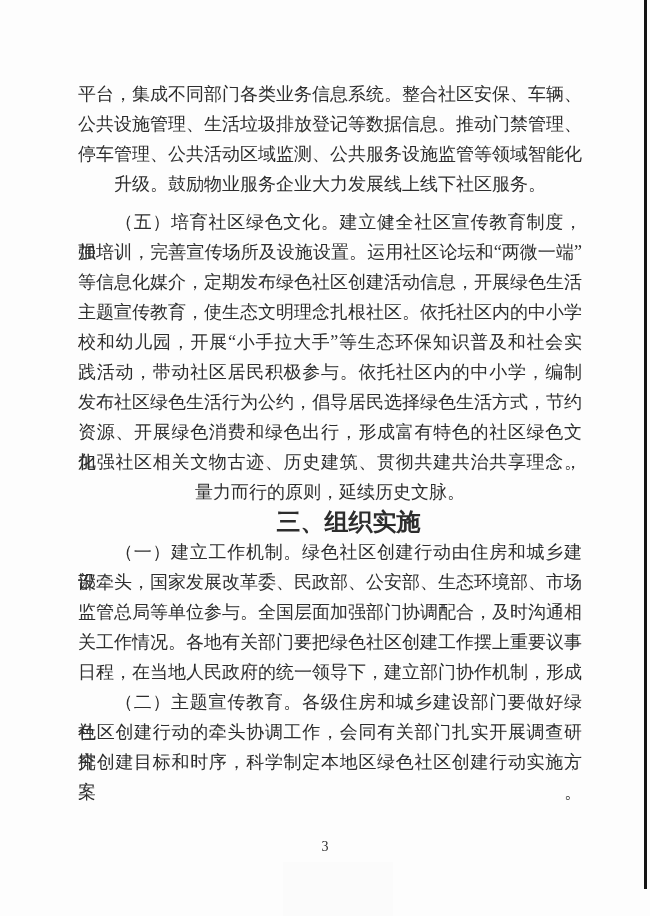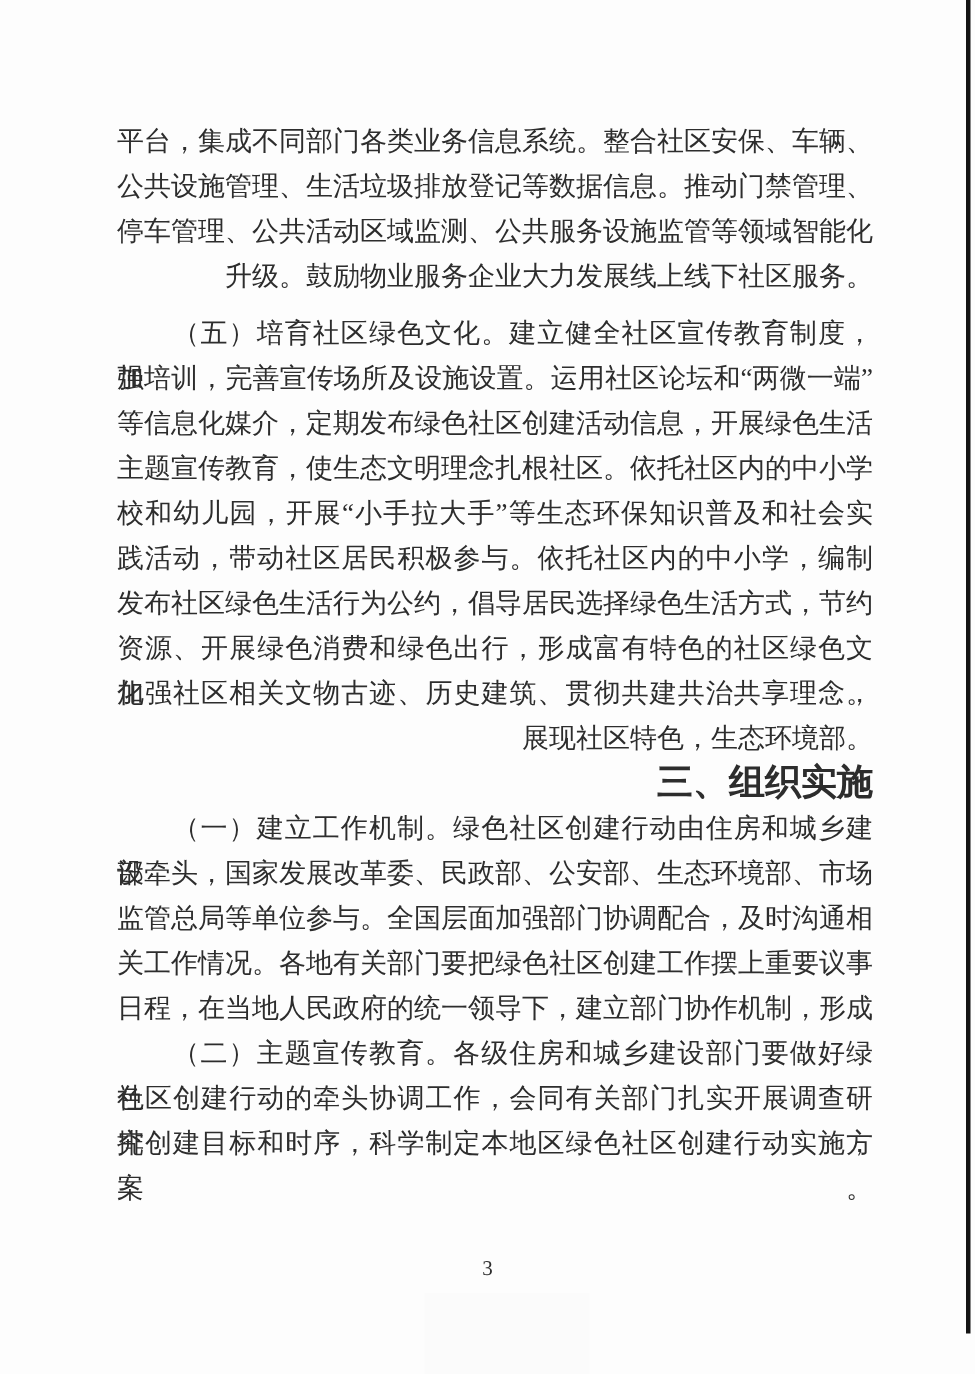--- a/index.html
+++ b/index.html
@@ -13,21 +13,21 @@
     width: 650px; height: 916px; border-radius: 13px;
   }
   .doc {
     position: absolute;
     left: 78px; top: 79px; width: 504px;
   }
   .line {
     font-size: 18px;
     line-height: 30px;
     height: 30px;
-    text-align: right;
+    text-align: center;
     overflow: visible;
   }
   .line.fill {
     text-align: justify;
     text-align-last: justify;
     text-justify: inter-character;
   }
   .line.indent { text-indent: 37px; }
   .line.heading {
     font-family: "Liberation Sans", "DejaVu Sans", sans-serif;
@@ -65,21 +65,21 @@
       <div class="line">升级。鼓励物业服务企业大力发展线上线下社区服务。</div>
       <div class="line fill indent space-before">（五）培育社区绿色文化。建立健全社区宣传教育制度，加</div>
       <div class="line fill">强培训，完善宣传场所及设施设置。运用社区论坛和“两微一端”</div>
       <div class="line fill">等信息化媒介，定期发布绿色社区创建活动信息，开展绿色生活</div>
       <div class="line fill">主题宣传教育，使生态文明理念扎根社区。依托社区内的中小学</div>
       <div class="line fill">校和幼儿园，开展“小手拉大手”等生态环保知识普及和社会实</div>
       <div class="line fill">践活动，带动社区居民积极参与。依托社区内的中小学，编制</div>
       <div class="line fill">发布社区绿色生活行为公约，倡导居民选择绿色生活方式，节约</div>
       <div class="line fill">资源、开展绿色消费和绿色出行，形成富有特色的社区绿色文化。</div>
       <div class="line fill">加强社区相关文物古迹、历史建筑、贯彻共建共治共享理念，</div>
-      <div class="line">展现社区特色，生态环境部。</div>
+      <div class="line">量力而行的原则，延续历史文脉。</div>
       <div class="line indent heading">三、组织实施</div>
       <div class="line fill indent">（一）建立工作机制。绿色社区创建行动由住房和城乡建设</div>
       <div class="line fill">部牵头，国家发展改革委、民政部、公安部、生态环境部、市场</div>
       <div class="line fill">监管总局等单位参与。全国层面加强部门协调配合，及时沟通相</div>
       <div class="line fill">关工作情况。各地有关部门要把绿色社区创建工作摆上重要议事</div>
       <div class="line fill">日程，在当地人民政府的统一领导下，建立部门协作机制，形成</div>
       <div class="line fill indent">（二）主题宣传教育。各级住房和城乡建设部门要做好绿色</div>
       <div class="line fill">社区创建行动的牵头协调工作，会同有关部门扎实开展调查研究，</div>
       <div class="line fill">排创建目标和时序，科学制定本地区绿色社区创建行动实施方案。</div>
     </div>

